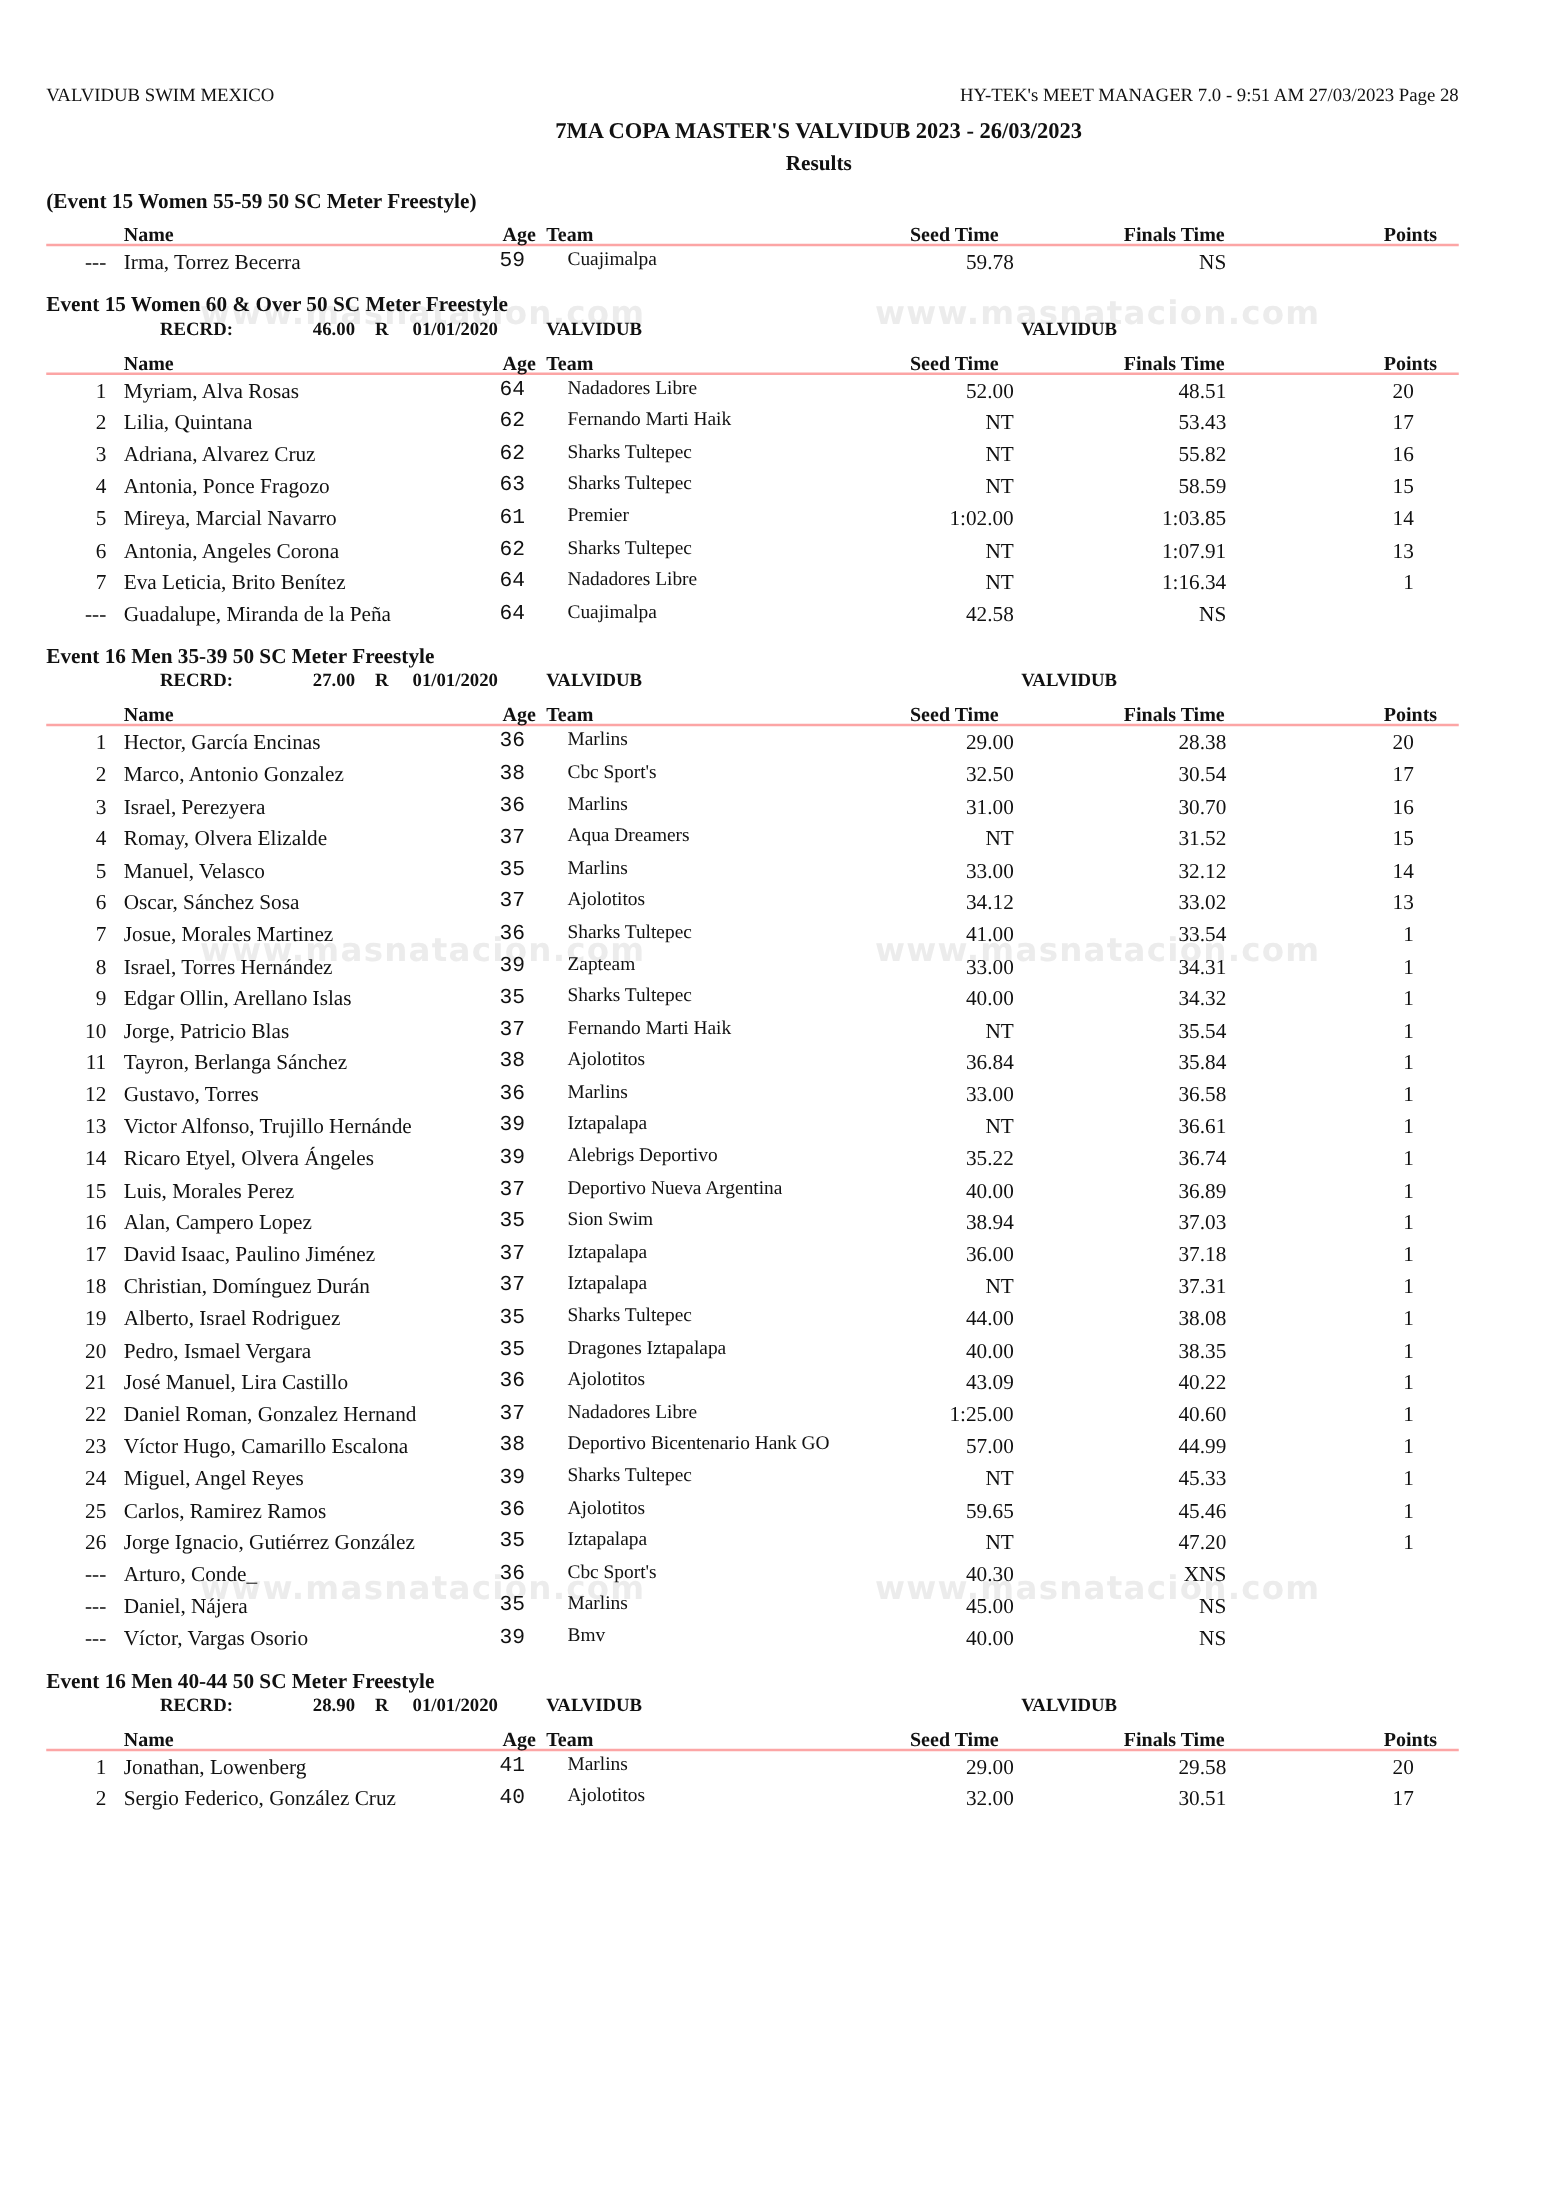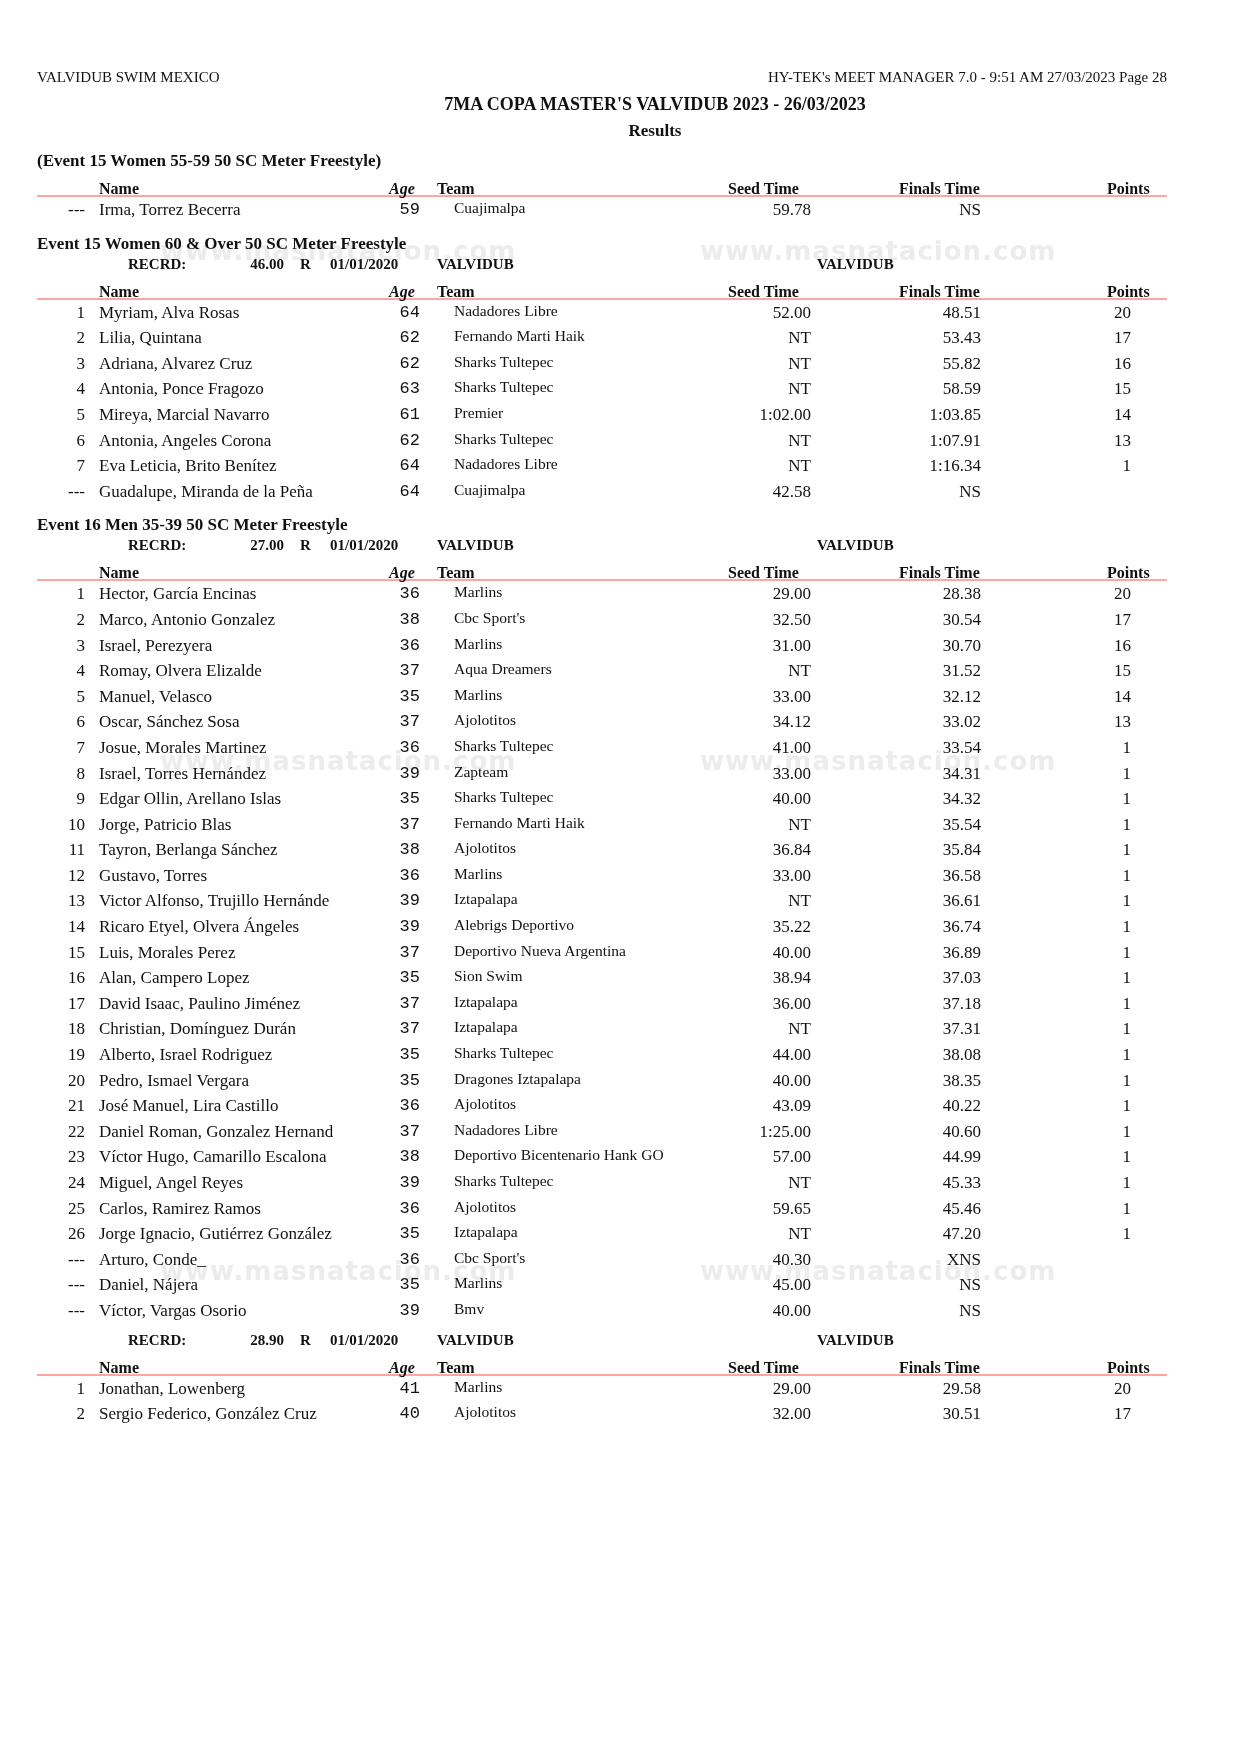--- a/index.html
+++ b/index.html
@@ -16,21 +16,21 @@
   .record-row span { position: absolute; top: 0; }
   .rec-label { left: 91px; }
   .rec-time { left: 193px; width: 54px; text-align: right; }
   .rec-flag { left: 263px; }
   .rec-date { left: 293px; font-weight: bold; }
   .rec-team { left: 400px; }
   .rec-team2 { left: 780px; }
   .col-header { position: relative; height: 22px; border-bottom: 2px solid #fca5a5; font-size: 16px; font-weight: bold; }
   .col-header span { position: absolute; bottom: -3px; }
   .h-name { left: 62px; }
-  .h-age { left: 352px; font-style: italic; }
+  .h-age { left: 365px; }
   .h-team { left: 400px; }
   .h-seed { left: 691px; }
   .h-finals { left: 862px; }
   .h-points { left: 1070px; }
   .row { position: relative; height: 25.6px; font-size: 17px; }
   .row span { position: absolute; top: 3px; white-space: nowrap; }
   .r-place { left: 0; width: 48px; text-align: right; }
   .r-name { left: 62px; width: 290px; overflow: hidden; }
   .r-age { left: 343px; width: 40px; text-align: right; font-family: Liberation Mono, monospace; }
   .r-team { left: 401px; font-size: 15.5px; top: 2px !important; margin-left: 16px; }
@@ -452,20 +452,21 @@
     <span class="r-age">39</span>
     <span class="r-team">Bmv</span>
     <span class="r-seed">40.00</span>
     <span class="r-finals">NS</span>
     <span class="r-points"></span>
   </div>
         </div>
     <div class="gap"></div>
   </div>
       <div class="event">
+    <div class="event-title">Event 16  Men 40-44 50 SC Meter Freestyle</div>
     <div class="record-row">
       <span class="rec-label">RECRD:</span>
       <span class="rec-time">28.90</span>
       <span class="rec-flag">R</span>
       <span class="rec-date">01/01/2020</span>
       <span class="rec-team">VALVIDUB</span>
       <span class="rec-team2">VALVIDUB</span>
     </div>
     <div class="col-header">
       <span class="h-name">Name</span>

